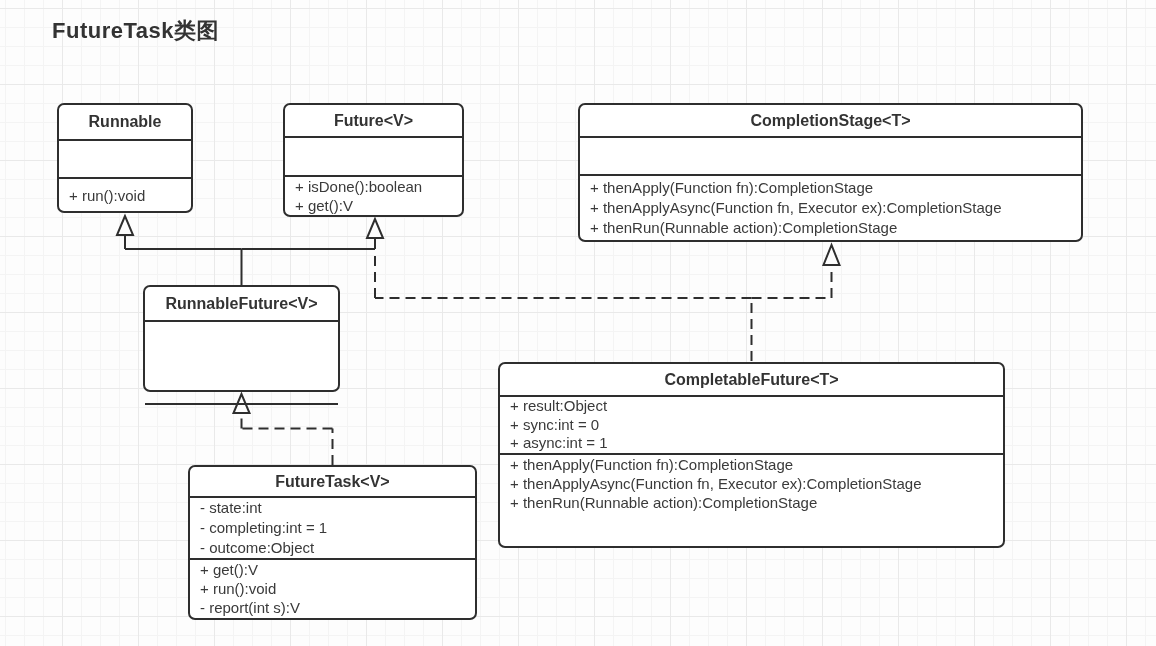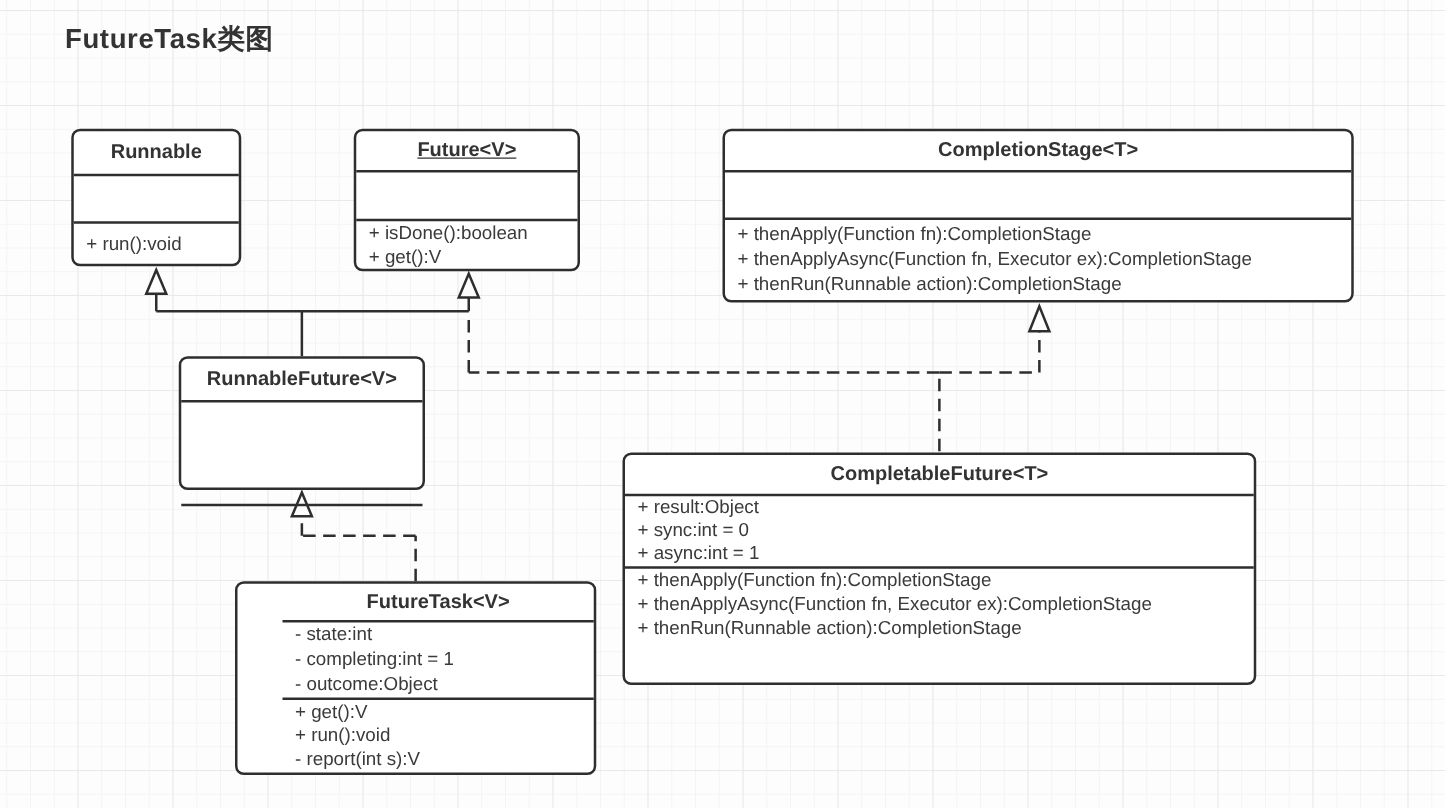--- a/index.html
+++ b/index.html
@@ -48,36 +48,36 @@
   .rows19 .member { line-height:19px; }
   .rows18 .member { line-height:18.5px; }
   .pt2 { padding-top:2px; }
 
   
   #cls-runnable          { left:57px;  top:103px; width:136px; height:110px; }
   #cls-runnable .uml-header { flex-basis:36px; }
   #cls-runnable .uml-attrs  { flex-basis:38px; }
 
   #cls-future            { left:283px; top:103px; width:181px; height:114px; }
-  #cls-future .uml-header { flex-basis:33px;text-decoration:underline; }
+  #cls-future .uml-header { flex-basis:33px; }
   #cls-future .uml-attrs  { flex-basis:39px; }
 
   #cls-completionstage   { left:578px; top:103px; width:505px; height:139px; }
   #cls-completionstage .uml-header { flex-basis:33px;text-align:right; }
   #cls-completionstage .uml-attrs  { flex-basis:38px; }
 
   #cls-runnablefuture    { left:143px; top:285px; width:197px; height:107px;gap:45px; }
   #cls-runnablefuture .uml-header { flex-basis:35px; }
   #cls-runnablefuture .uml-attrs  { flex-basis:38px; }
 
   #cls-completablefuture { left:498px; top:362px; width:507px; height:186px; }
   #cls-completablefuture .uml-header { flex-basis:33px; }
   #cls-completablefuture .uml-attrs  { flex-basis:58px; }
 
-  #cls-futuretask        { left:188px; top:465px; width:289px; height:155px;padding-left:36px; }
+  #cls-futuretask        { left:188px; top:465px; width:289px; height:155px; }
   #cls-futuretask .uml-header { flex-basis:31px; }
   #cls-futuretask .uml-attrs  { flex-basis:62px; }
 </style>
 </head>
 <body>
 
 <div class="page-title">FutureTask类图</div>
 
 <svg class="edges" width="1156" height="646">
   <g>

